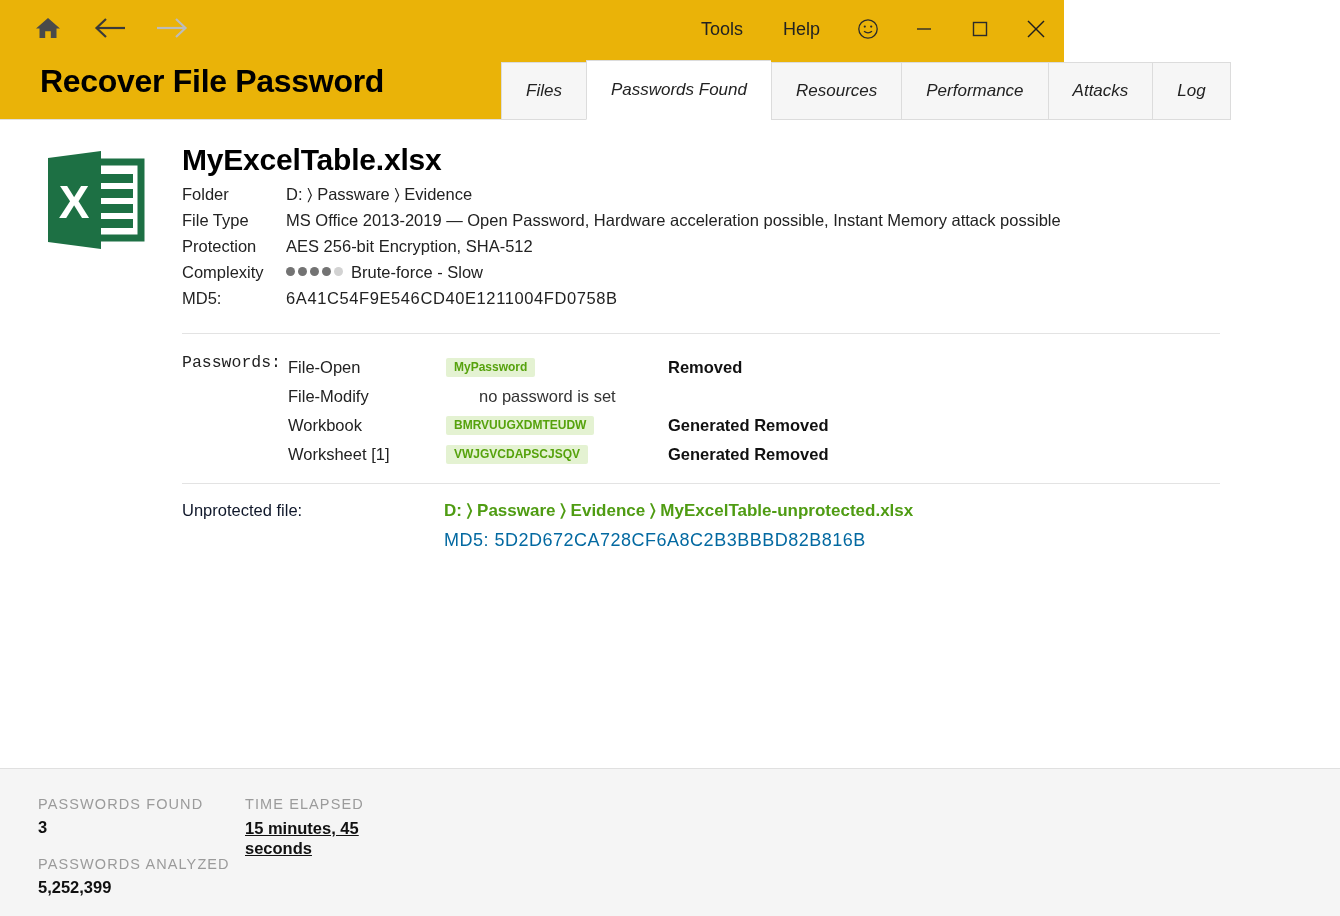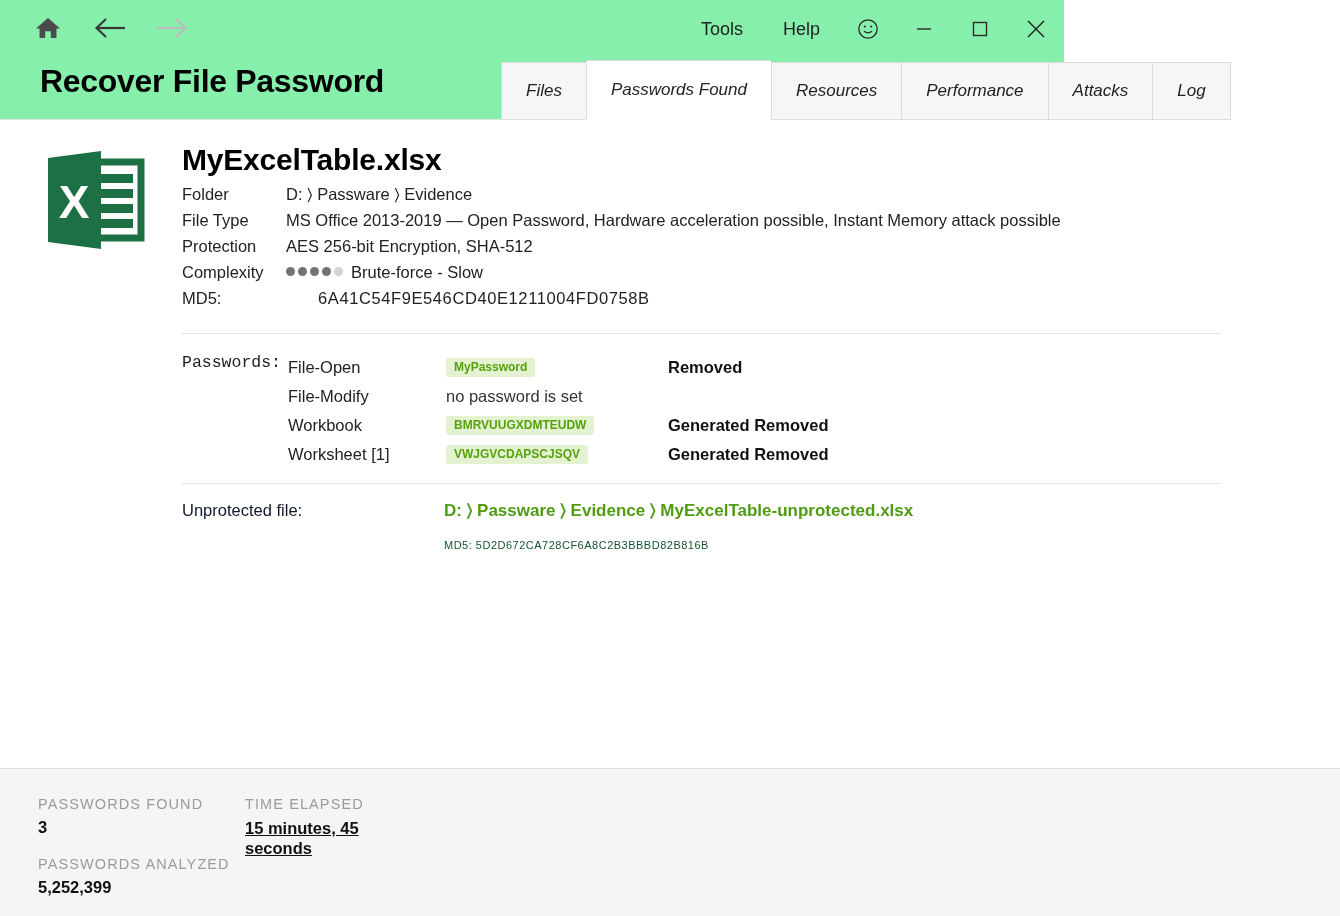--- a/index.html
+++ b/index.html
@@ -15,21 +15,21 @@
     overflow: hidden;
     position: relative;
   }
 
   
   .titlebar {
     position: absolute;
     left: 0; top: 0;
     width: 1064px;
     height: 120px;
-    background: #86efac;
+    background: #eab308;
     border-bottom: 1px solid #e0e0e0;
     box-sizing: border-box;
   }
 
   .navrow {
     position: absolute;
     left: 30px; top: 10px;
     display: flex;
     align-items: center;
     gap: 26px;
@@ -150,21 +150,21 @@
     display: flex;
     align-items: baseline;
     height: 26px;
   }
   .meta-label {
     width: 104px;
     flex: none;
     color: #222;
   }
   .meta-value { color: #222; white-space: nowrap; }
-  .meta-value.mono { letter-spacing: 0.6px; margin-left: 32px; }
+  .meta-value.mono { letter-spacing: 0.6px; }
 
   .dots {
     display: inline-flex;
     gap: 3px;
     align-items: center;
     margin-right: 8px;
     position: relative;
     top: -2px;
   }
   .dot {
@@ -222,20 +222,21 @@
     font-weight: bold;
     font-size: 12px;
     padding: 2px 8px 3px 8px;
     border-radius: 2px;
     display: inline-block;
     white-space: nowrap;
   }
   .pw-plain {
     color: #333;
     font-size: 16.5px;
+    margin-left: 33px;
   }
   .pw-status {
     font-weight: bold;
     font-size: 16.5px;
     color: #111;
     white-space: nowrap;
   }
 
   .unprot {
     position: absolute;
@@ -254,24 +255,24 @@
   .unprot-link {
     color: #4f9c13;
     font-weight: bold;
     font-size: 17px;
     text-decoration: none;
     cursor: pointer;
     white-space: nowrap;
     display: block;
   }
   .unprot-md5 {
-    color: #14532d;
-    font-size: 11px;
+    color: #0369a1;
+    font-size: 18px;
     letter-spacing: 0.5px;
-    margin-top: 18px;
+    margin-top: 9px;
     white-space: nowrap;
   }
 
   
   .statusbar {
     position: absolute;
     left: 0;
     top: 768px;
     width: 1340px;
     height: 148px;

